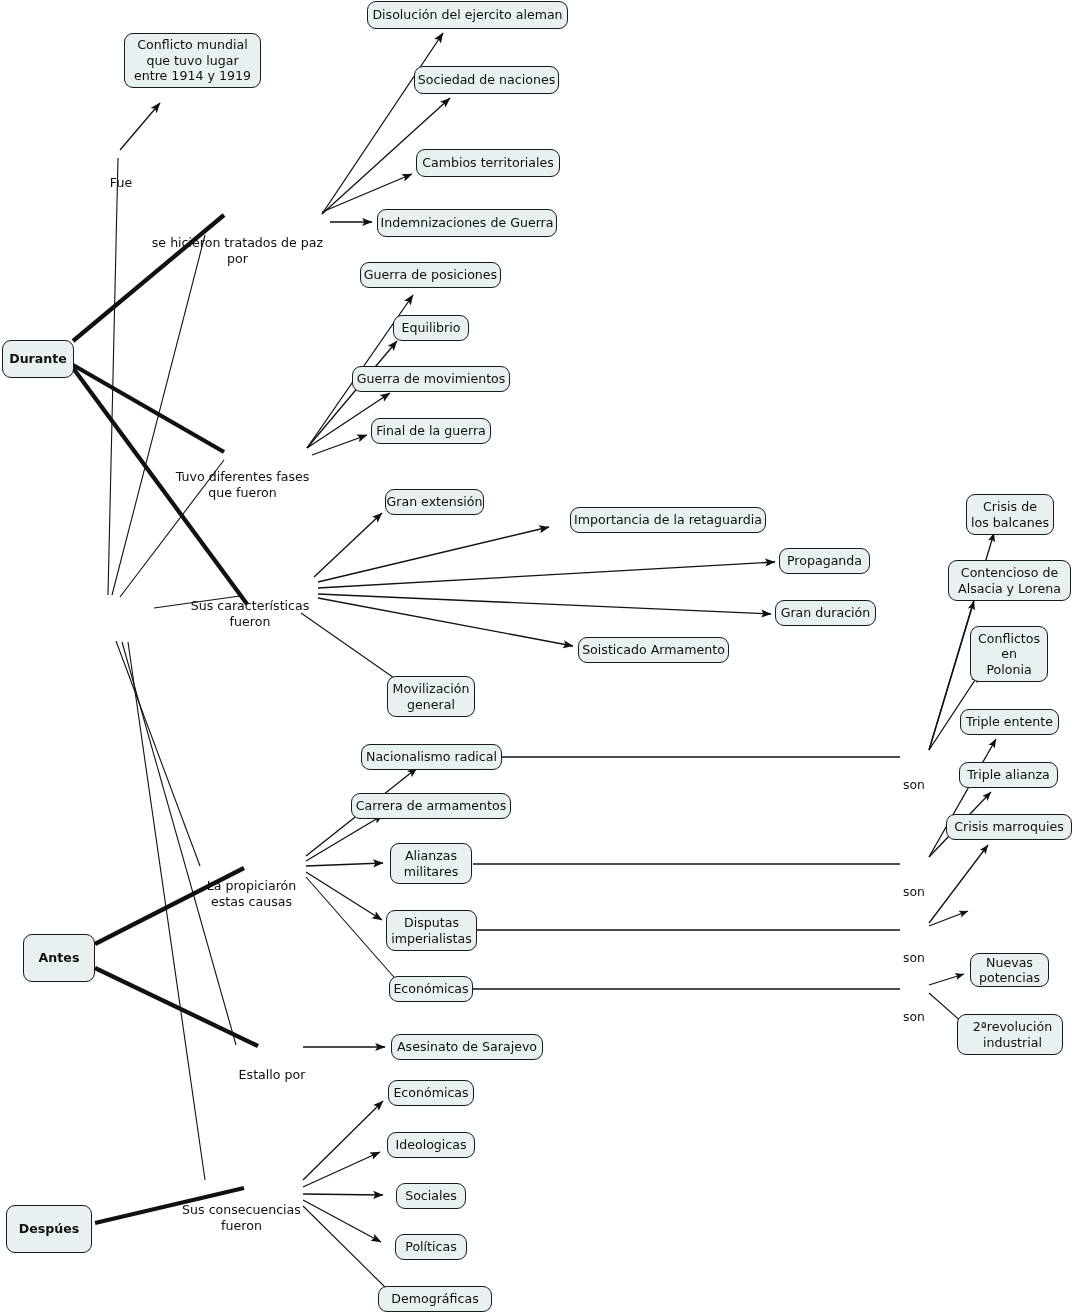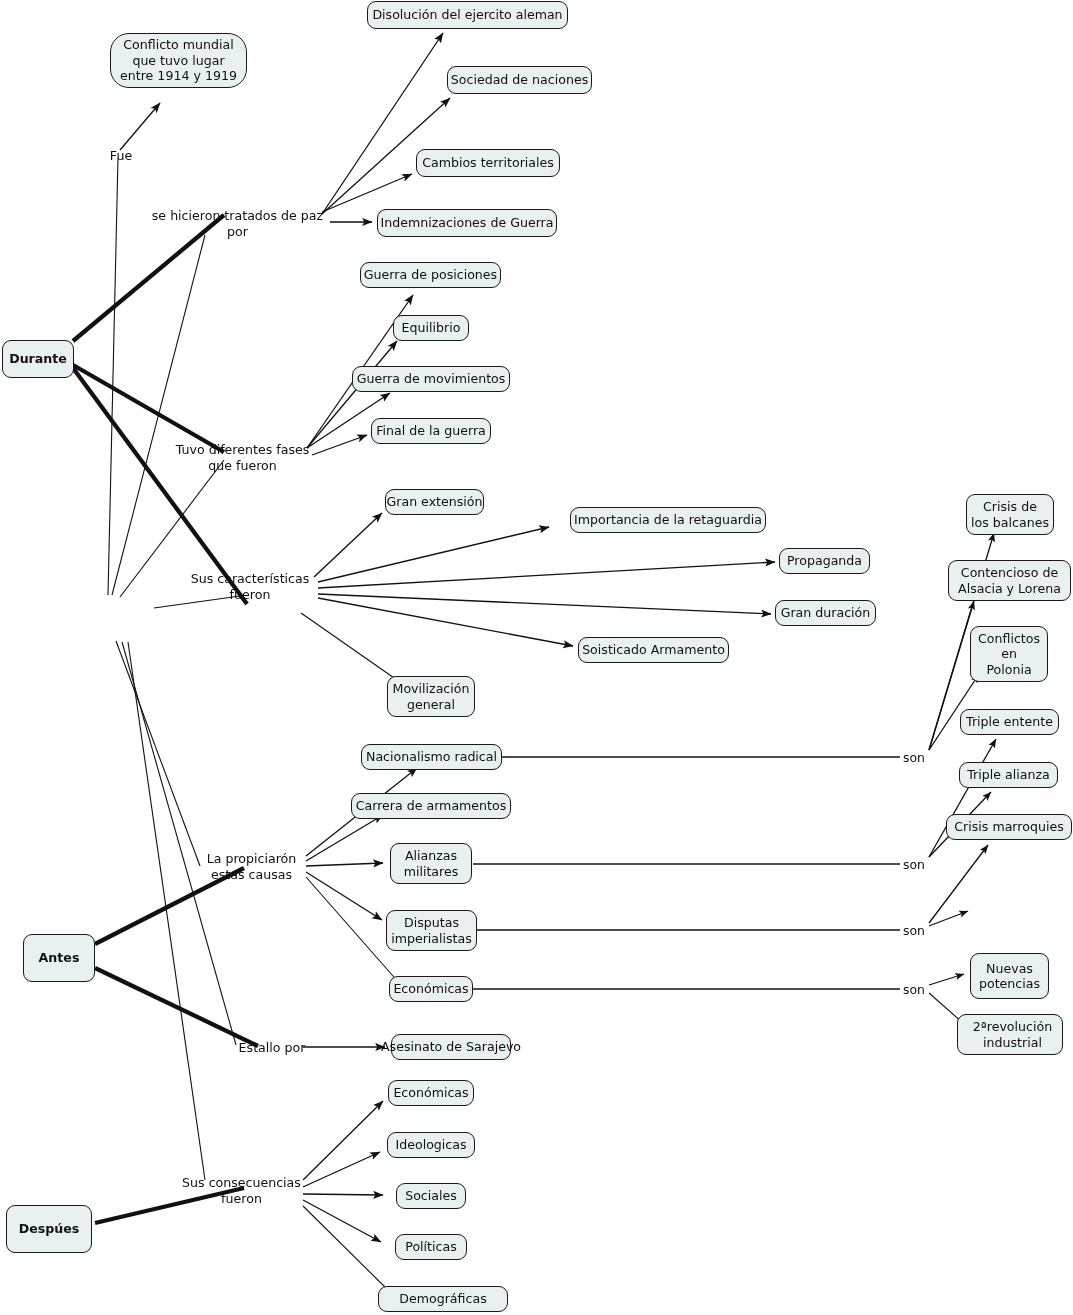--- a/index.html
+++ b/index.html
@@ -49,20 +49,21 @@
     color: #111111;
     font-size: 12.6px;
     line-height: 15.4px;
     text-align: center;
     white-space: pre;
     background: transparent;
     z-index: 4;
     display: flex;
     align-items: center;
     justify-content: center;
+    margin-top: 27px;
   }
   .linklabel.small {
     font-size: 12.4px;
   }
 </style>
 </head>
 <body>
 
 <div id="canvas">
 
@@ -147,27 +148,27 @@
     </g>
   </svg>
 
   <div class="node root" style="left:2px; top:340px; width:72px; height:38px;">Durante</div>
 
   <div class="node root" style="left:23px; top:934px; width:72px; height:48px;">Antes</div>
 
   <div class="node root" style="left:6px; top:1205px; width:86px; height:48px;">Despúes</div>
 
 
-  <div class="node" style="left:110px; top:33px; width:137px; height:55px;border-radius:19px;">Conflicto mundial
+  <div class="node" style="left:124px; top:33px; width:137px; height:55px;">Conflicto mundial
 que tuvo lugar
 entre 1914 y 1919</div>
 
   <div class="node" style="left:367px; top:1px; width:201px; height:28px;">Disolución del ejercito aleman</div>
 
-  <div class="node" style="left:414px; top:66px; width:145px; height:28px;margin-left:33px;">Sociedad de naciones</div>
+  <div class="node" style="left:414px; top:66px; width:145px; height:28px;">Sociedad de naciones</div>
 
   <div class="node" style="left:416px; top:149px; width:144px; height:28px;">Cambios territoriales</div>
 
   <div class="node" style="left:377px; top:209px; width:180px; height:28px;">Indemnizaciones de Guerra</div>
 
   <div class="node" style="left:360px; top:262px; width:141px; height:26px;">Guerra de posiciones</div>
 
   <div class="node" style="left:393px; top:315px; width:76px; height:26px;">Equilibrio</div>
 
   <div class="node" style="left:352px; top:366px; width:158px; height:26px;">Guerra de movimientos</div>
@@ -192,54 +193,54 @@
   <div class="node" style="left:351px; top:793px; width:160px; height:26px;">Carrera de armamentos</div>
 
   <div class="node" style="left:390px; top:843px; width:82px; height:41px;">Alianzas
 militares</div>
 
   <div class="node" style="left:386px; top:910px; width:91px; height:41px;">Disputas
 imperialistas</div>
 
   <div class="node" style="left:389px; top:976px; width:84px; height:26px;">Económicas</div>
 
-  <div class="node" style="left:391px; top:1034px; width:120px; height:26px;">Asesinato de Sarajevo</div>
+  <div class="node" style="left:391px; top:1034px; width:152px; height:26px;">Asesinato de Sarajevo</div>
 
   <div class="node" style="left:966px; top:494px; width:88px; height:41px;">Crisis de
 los balcanes</div>
 
   <div class="node" style="left:948px; top:560px; width:123px; height:41px;">Contencioso de
 Alsacia y Lorena</div>
 
   <div class="node" style="left:970px; top:626px; width:78px; height:56px;">Conflictos
 en
 Polonia</div>
 
   <div class="node" style="left:960px; top:709px; width:99px; height:26px;">Triple entente</div>
 
   <div class="node" style="left:959px; top:762px; width:99px; height:26px;">Triple alianza</div>
 
   <div class="node" style="left:946px; top:814px; width:126px; height:26px;">Crisis marroquies</div>
 
 
-  <div class="node" style="left:970px; top:953px; width:79px; height:46px;">Nuevas
+  <div class="node" style="left:970px; top:953px; width:79px; height:34px;">Nuevas
 potencias</div>
 
   <div class="node" style="left:957px; top:1014px; width:106px; height:41px;padding-left:12px;">2ªrevolución
 industrial</div>
 
   <div class="node" style="left:388px; top:1080px; width:86px; height:26px;">Económicas</div>
 
   <div class="node" style="left:387px; top:1132px; width:88px; height:26px;">Ideologicas</div>
 
   <div class="node" style="left:396px; top:1183px; width:70px; height:26px;">Sociales</div>
 
   <div class="node" style="left:395px; top:1234px; width:72px; height:26px;">Políticas</div>
 
-  <div class="node" style="left:378px; top:1286px; width:130px; height:26px;">Demográficas</div>
+  <div class="node" style="left:378px; top:1286px; width:114px; height:26px;">Demográficas</div>
 
   <div class="linklabel" style="left:104px; top:147px; width:34px; height:17px;">Fue</div>
 
   <div class="linklabel" style="left:150px; top:207px; width:175px; height:33px;">se hicieron tratados de paz
 por</div>
 
   <div class="linklabel" style="left:176px; top:441px; width:133px; height:33px;">Tuvo diferentes fases
 que fueron</div>
 
   <div class="linklabel" style="left:182px; top:570px; width:136px; height:33px;">Sus características

